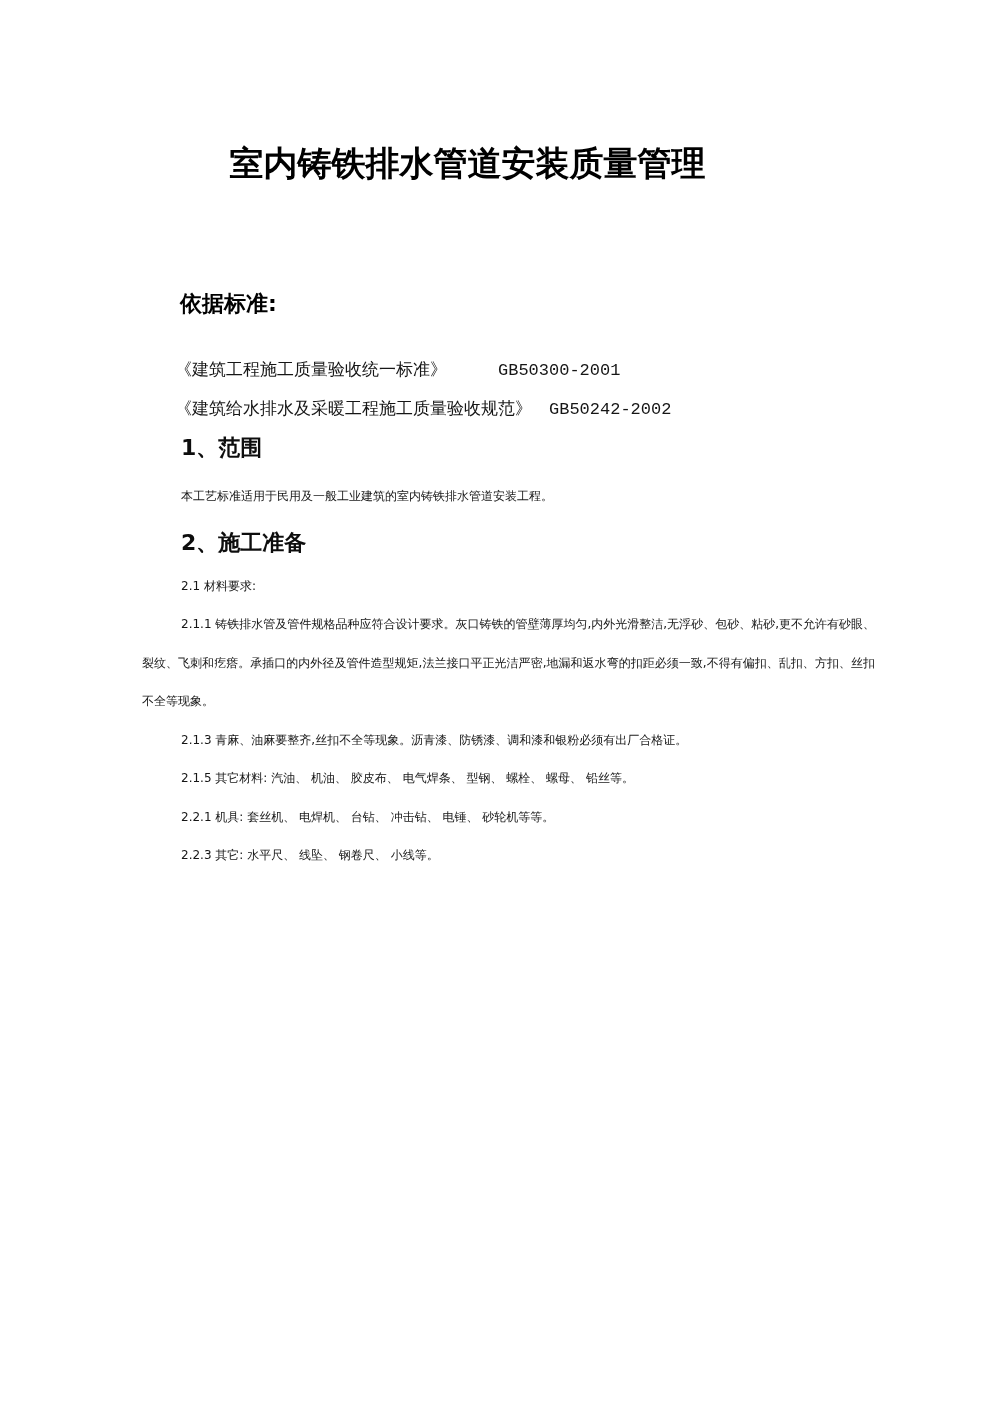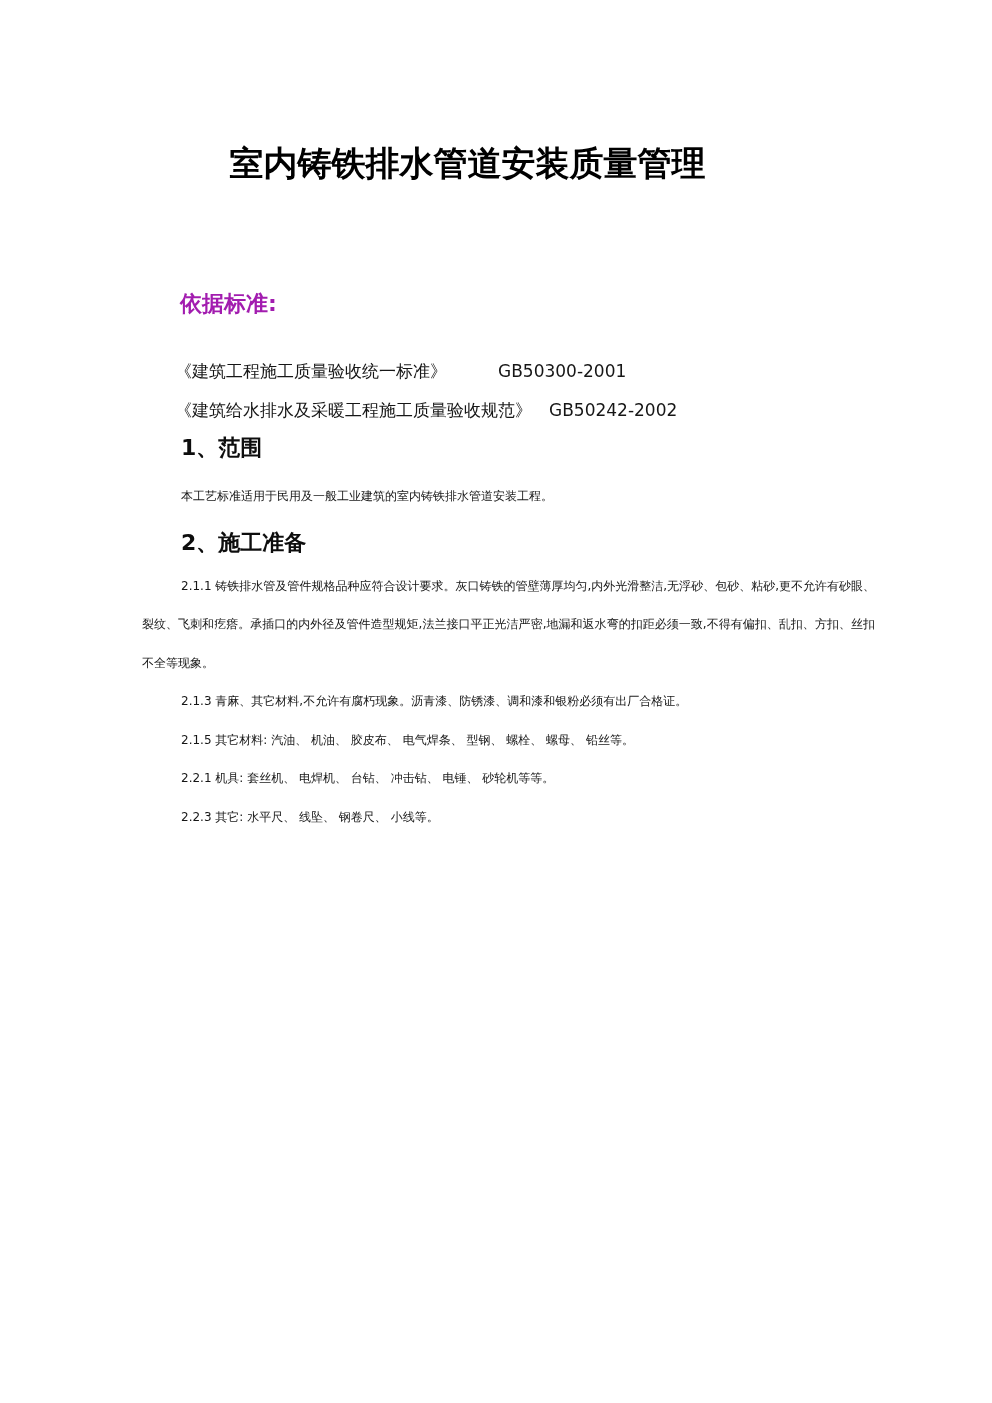--- a/index.html
+++ b/index.html
@@ -26,30 +26,31 @@
     font-weight: bold;
     color: #000000;
     white-space: nowrap;
   }
   .h-basis {
     margin: 103px 0 0 0;
     font-size: 22px;
     line-height: 30px;
     font-weight: bold;
     text-indent: 38px;
-    color: #a21caf;
+    color: #000000;
   }
   .std-block { margin-top: 33px; }
   .std-line {
     margin: 0;
     font-size: 17px;
     line-height: 38.5px;
     text-indent: 33px;
     white-space: pre-wrap;
     color: #161616;
+    font-family: Liberation Mono, monospace;
   }
   .sec-heading {
     margin: 0;
     font-size: 22px;
     line-height: 34px;
     font-weight: bold;
     text-indent: 39px;
     color: #0d0d0d;
   }
   .h-scope { margin-top: 2px; }
@@ -104,22 +105,23 @@
       <p class="std-line">《建筑给水排水及采暖工程施工质量验收规范》　GB50242-2002</p>
     </div>
 
     <div class="sec-heading h-scope">1、范围</div>
 
     <p class="bodyline p-scope">本工艺标准适用于民用及一般工业建筑的室内铸铁排水管道安装工程。</p>
 
     <div class="sec-heading h-prep">2、施工准备</div>
 
     <div class="body-block">
+      <p class="bodyline">2.1 材料要求:</p>
       <p class="bodyline">2.1.1 铸铁排水管及管件规格品种应符合设计要求。灰口铸铁的管壁薄厚均匀,内外光滑整洁,无浮砂、包砂、粘砂,更不允许有砂眼、裂纹、飞刺和疙瘩。承插口的内外径及管件造型规矩,法兰接口平正光洁严密,地漏和返水弯的扣距必须一致,不得有偏扣、乱扣、方扣、丝扣不全等现象。</p>
-      <p class="bodyline">2.1.3 青麻、其它材料,不允许有腐朽现象。沥青漆、防锈漆、调和漆和银粉必须有出厂合格证。</p>
+      <p class="bodyline">2.1.3 青麻、油麻要整齐,丝扣不全等现象。沥青漆、防锈漆、调和漆和银粉必须有出厂合格证。</p>
       <p class="bodyline">2.1.5 其它材料: 汽油、 机油、 胶皮布、 电气焊条、 型钢、 螺栓、 螺母、 铅丝等。</p>
       <p class="bodyline">2.2.1 机具: 套丝机、 电焊机、 台钻、 冲击钻、 电锤、 砂轮机等等。</p>
       <p class="bodyline">2.2.3 其它: 水平尺、 线坠、 钢卷尺、 小线等。</p>
     </div>
   </div>
 
   <div class="watermark">
     <span class="wm-logo">
       <svg width="68" height="60" viewBox="0 0 68 60" xmlns="http://www.w3.org/2000/svg">
         <defs>

